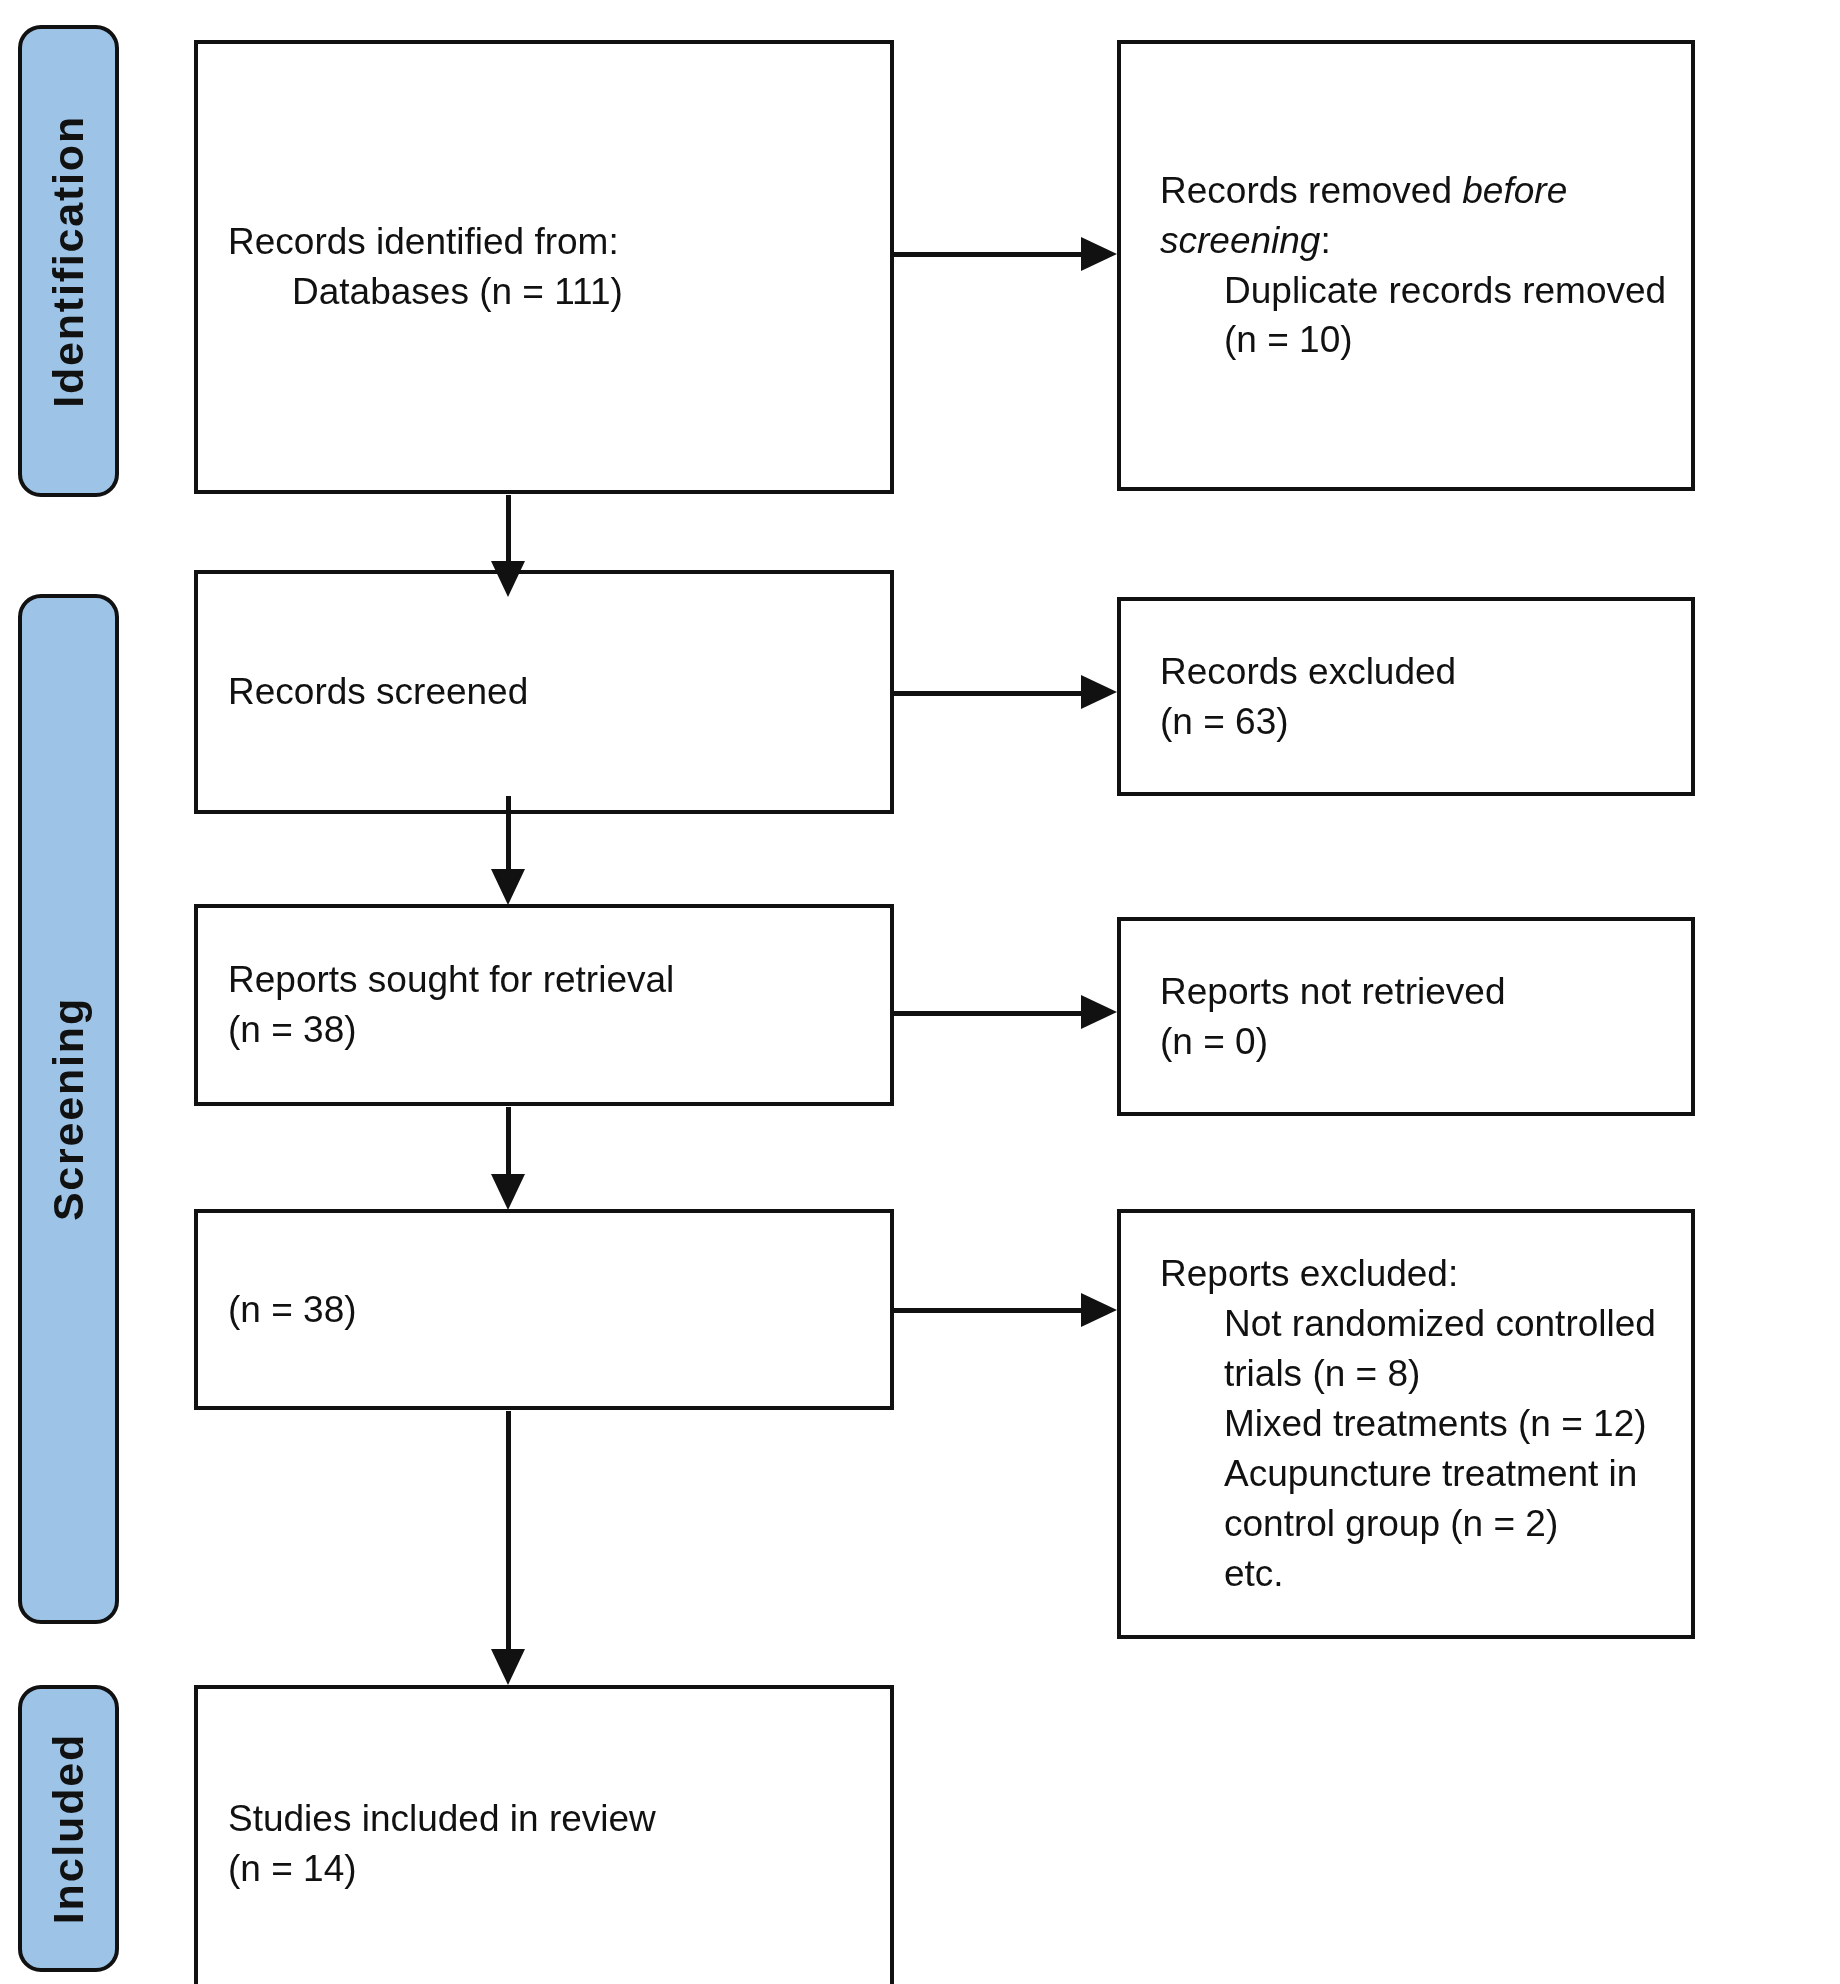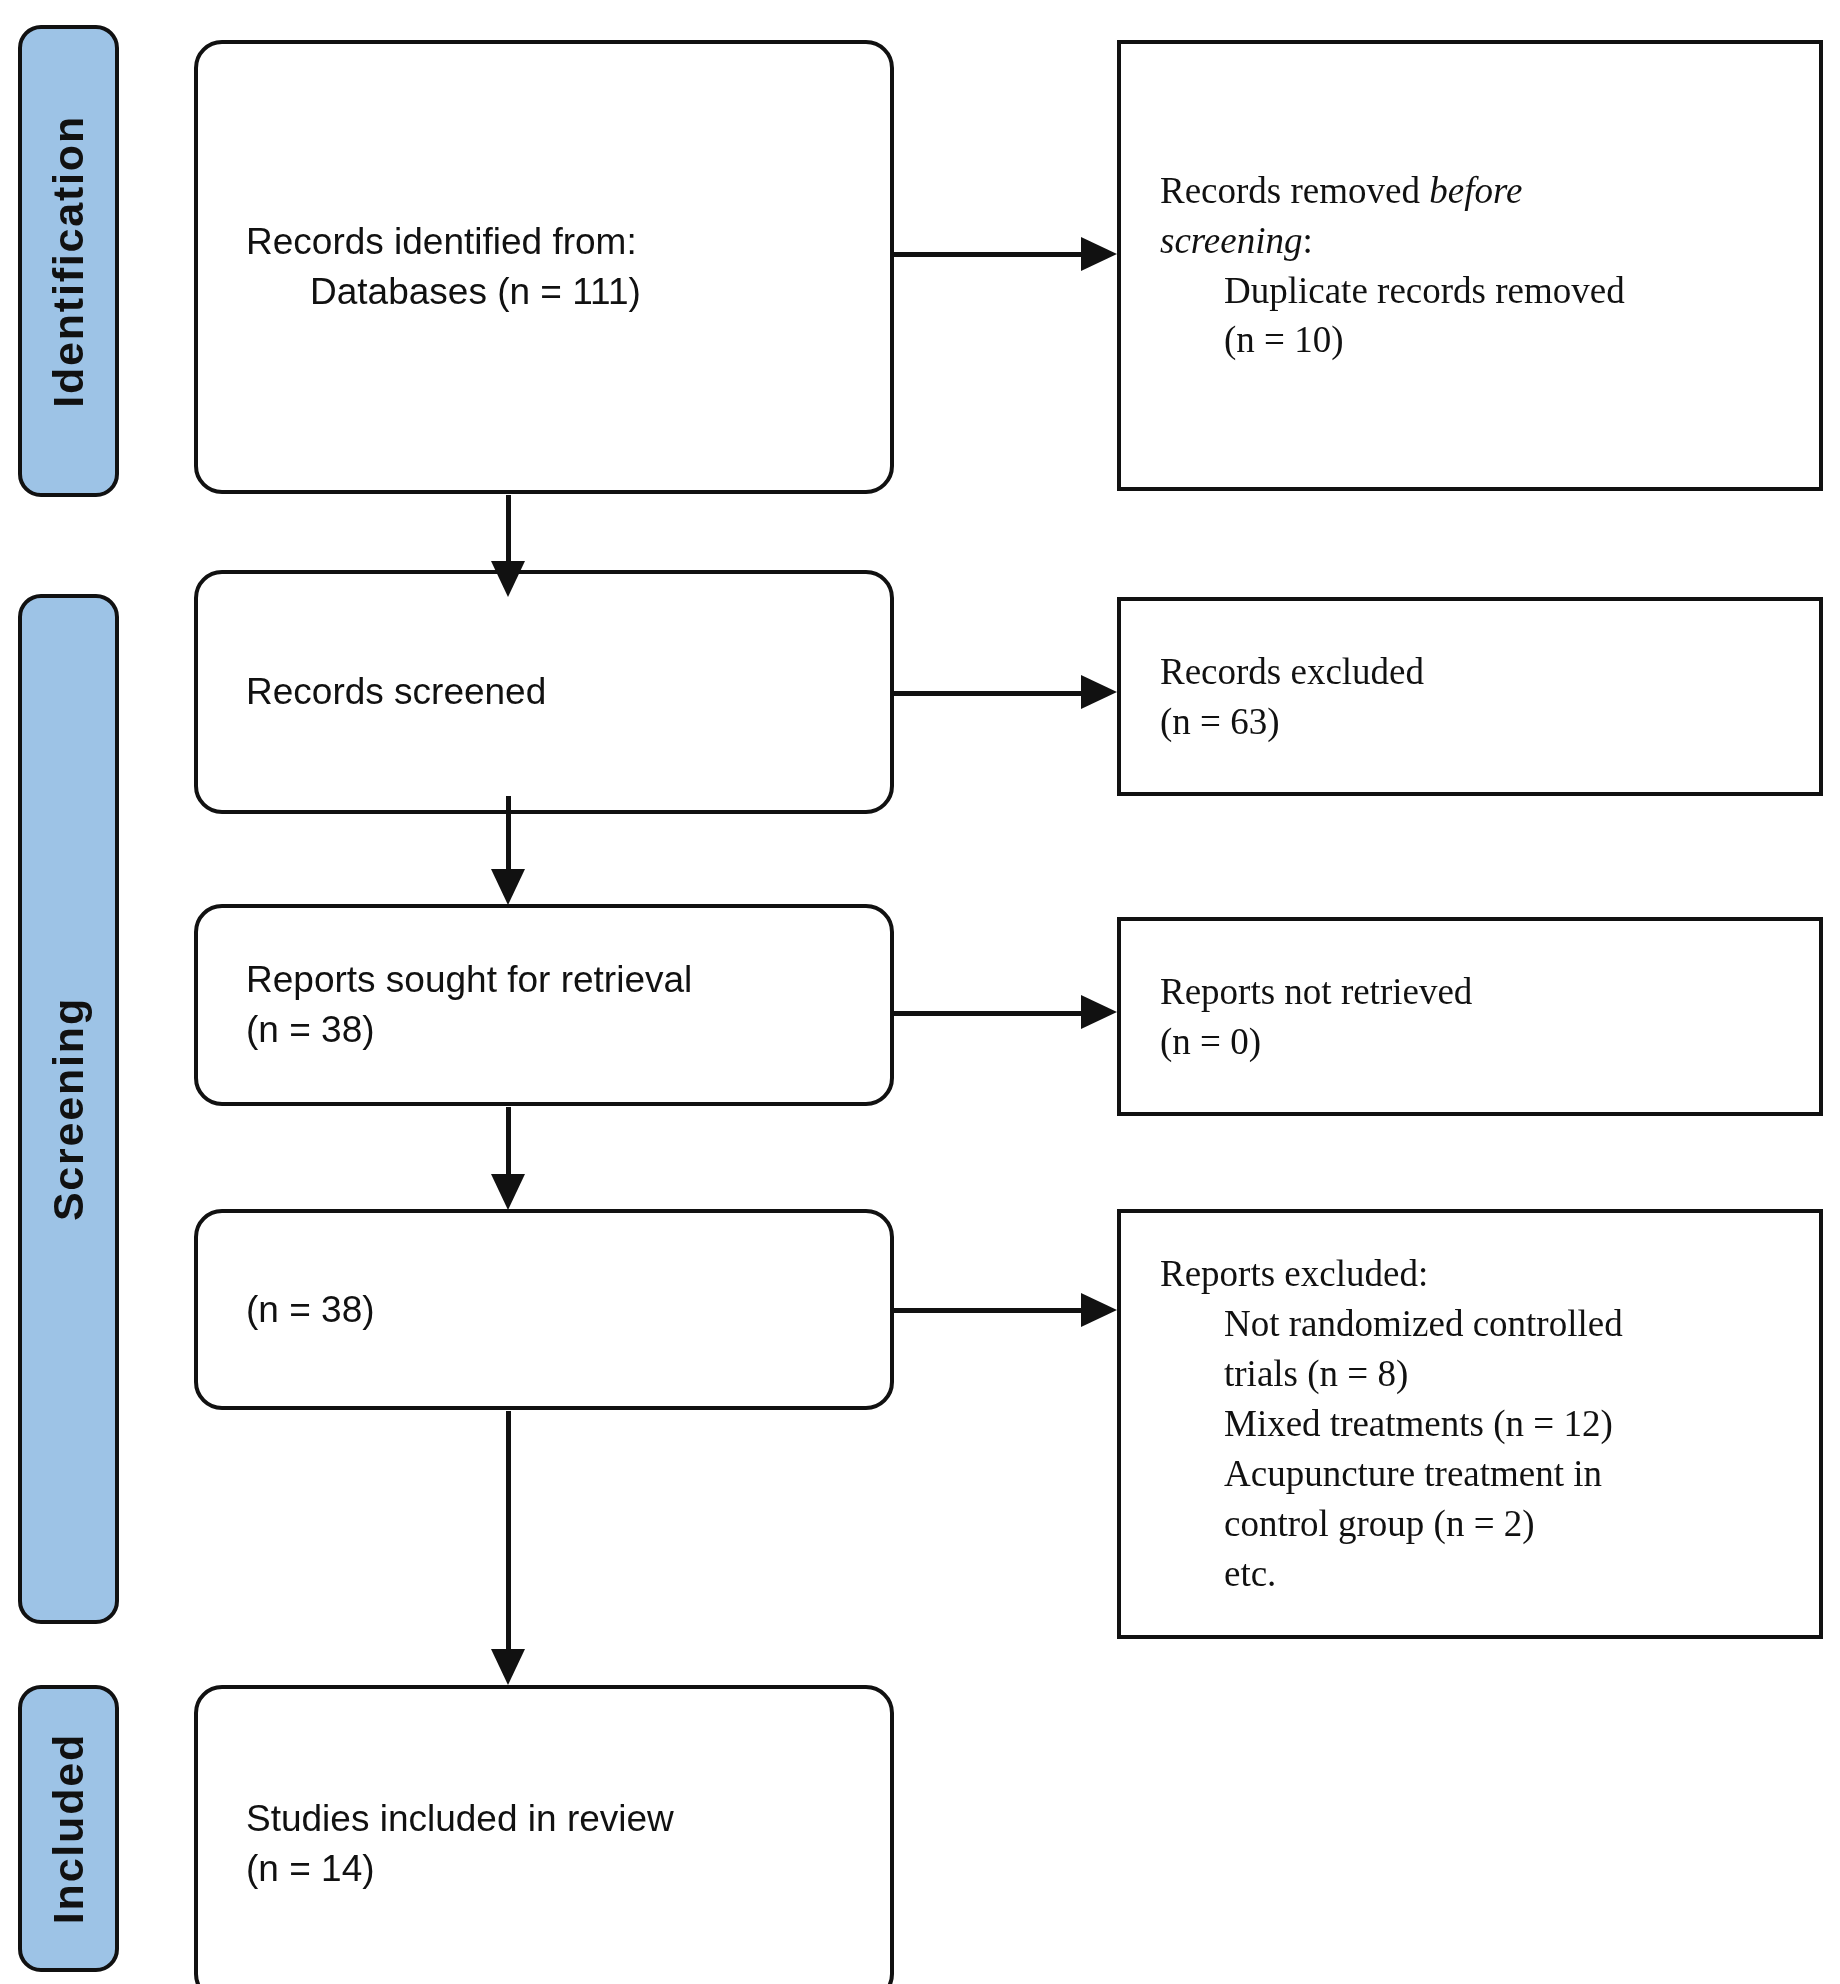--- a/index.html
+++ b/index.html
@@ -41,22 +41,22 @@
     position: absolute;
     background: #ffffff;
     border: 4.5px solid #111111;
     box-sizing: border-box;
     display: flex;
     flex-direction: column;
     justify-content: center;
     font-size: 37px;
     line-height: 1.35;
   }
-  .col-left  { left: 194px;  width: 700px; padding: 9px 16px 9px 48px; border-radius: 28px; }
-  .col-right { left: 1117px; width: 706px; padding: 9px 16px 9px 39px; font-family: Liberation Serif, serif; }
+  .col-left  { left: 194px;  width: 700px; padding: 9px 16px 9px 30px; }
+  .col-right { left: 1117px; width: 578px; padding: 9px 16px 9px 39px; }
   .line { white-space: nowrap; }
   .line.indent { padding-left: 64px; }
   em { font-style: italic; }
   
   .vline {
     position: absolute;
     width: 4.5px;
     background: #111111;
   }
   .vhead {

